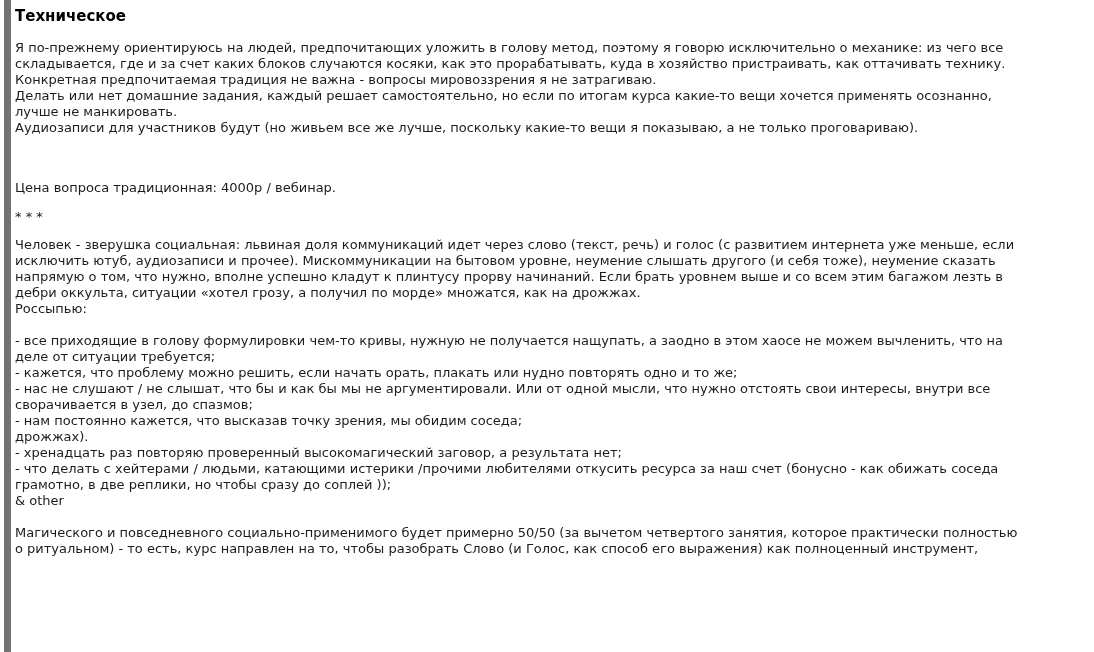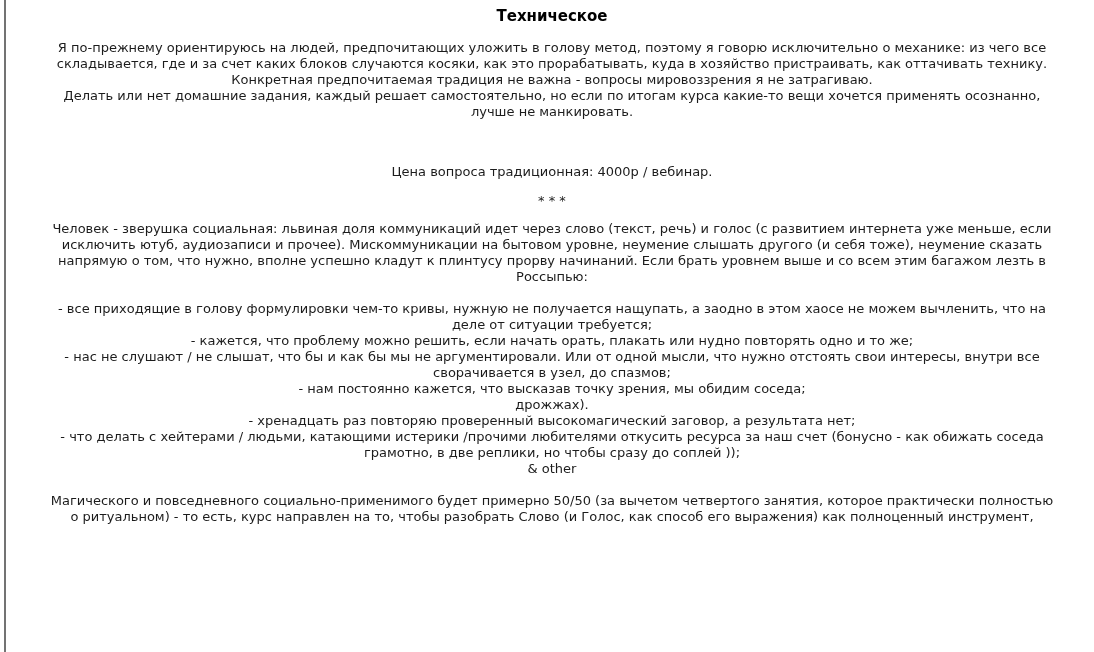--- a/index.html
+++ b/index.html
@@ -11,26 +11,25 @@
     width: 1094px;
     height: 652px;
     overflow: hidden;
     font-family: "DejaVu Sans", "Liberation Sans", sans-serif;
     font-size: 13px;
     line-height: 16px;
     color: #1c1c1c;
   }
   .post-frame {
     margin-left: 4px;
-    border-left: 2px solid #737373;
+    border-left: 7px solid #737373;
     padding-left: 4px;
     padding-top: 7px;
     min-height: 652px;
     box-sizing: border-box;
-    text-align: center;
   }
   .post-title {
     font-size: 15px;
     line-height: 18px;
     font-weight: bold;
     color: #000000;
     margin: 0;
   }
   .text-block { margin: 0; }
   .block-intro     { margin-top: 15px; }
@@ -49,34 +48,36 @@
 
 <div class="post-frame">
   <h1 class="post-title">Техническое</h1>
 
   <div class="text-block block-intro">
       <div class="line">Я по-прежнему ориентируюсь на людей, предпочитающих уложить в голову метод, поэтому я говорю исключительно о механике: из чего все</div>
       <div class="line">складывается, где и за счет каких блоков случаются косяки, как это прорабатывать, куда в хозяйство пристраивать, как оттачивать технику.</div>
       <div class="line">Конкретная предпочитаемая традиция не важна - вопросы мировоззрения я не затрагиваю.</div>
       <div class="line">Делать или нет домашние задания, каждый решает самостоятельно, но если по итогам курса какие-то вещи хочется применять осознанно,</div>
       <div class="line">лучше не манкировать.</div>
+      <div class="line">Аудиозаписи для участников будут (но живьем все же лучше, поскольку какие-то вещи я показываю, а не только проговариваю).</div>
     </div>
 
   <div class="text-block block-price">
       <div class="line">Цена вопроса традиционная: 4000р / вебинар.</div>
     </div>
 
   <div class="text-block block-separator">
       <div class="line">* * *</div>
     </div>
 
   <div class="text-block block-about">
       <div class="line">Человек - зверушка социальная: львиная доля коммуникаций идет через слово (текст, речь) и голос (с развитием интернета уже меньше, если</div>
       <div class="line">исключить ютуб, аудиозаписи и прочее). Мискоммуникации на бытовом уровне, неумение слышать другого (и себя тоже), неумение сказать</div>
       <div class="line">напрямую о том, что нужно, вполне успешно кладут к плинтусу прорву начинаний. Если брать уровнем выше и со всем этим багажом лезть в</div>
+      <div class="line">дебри оккульта, ситуации «хотел грозу, а получил по морде» множатся, как на дрожжах.</div>
       <div class="line">Россыпью:</div>
     </div>
 
   <div class="text-block block-bullets">
       <div class="line">- все приходящие в голову формулировки чем-то кривы, нужную не получается нащупать, а заодно в этом хаосе не можем вычленить, что на</div>
       <div class="line">деле от ситуации требуется;</div>
       <div class="line">- кажется, что проблему можно решить, если начать орать, плакать или нудно повторять одно и то же;</div>
       <div class="line">- нас не слушают / не слышат, что бы и как бы мы не аргументировали. Или от одной мысли, что нужно отстоять свои интересы, внутри все</div>
       <div class="line">сворачивается в узел, до спазмов;</div>
       <div class="line">- нам постоянно кажется, что высказав точку зрения, мы обидим соседа;</div>

